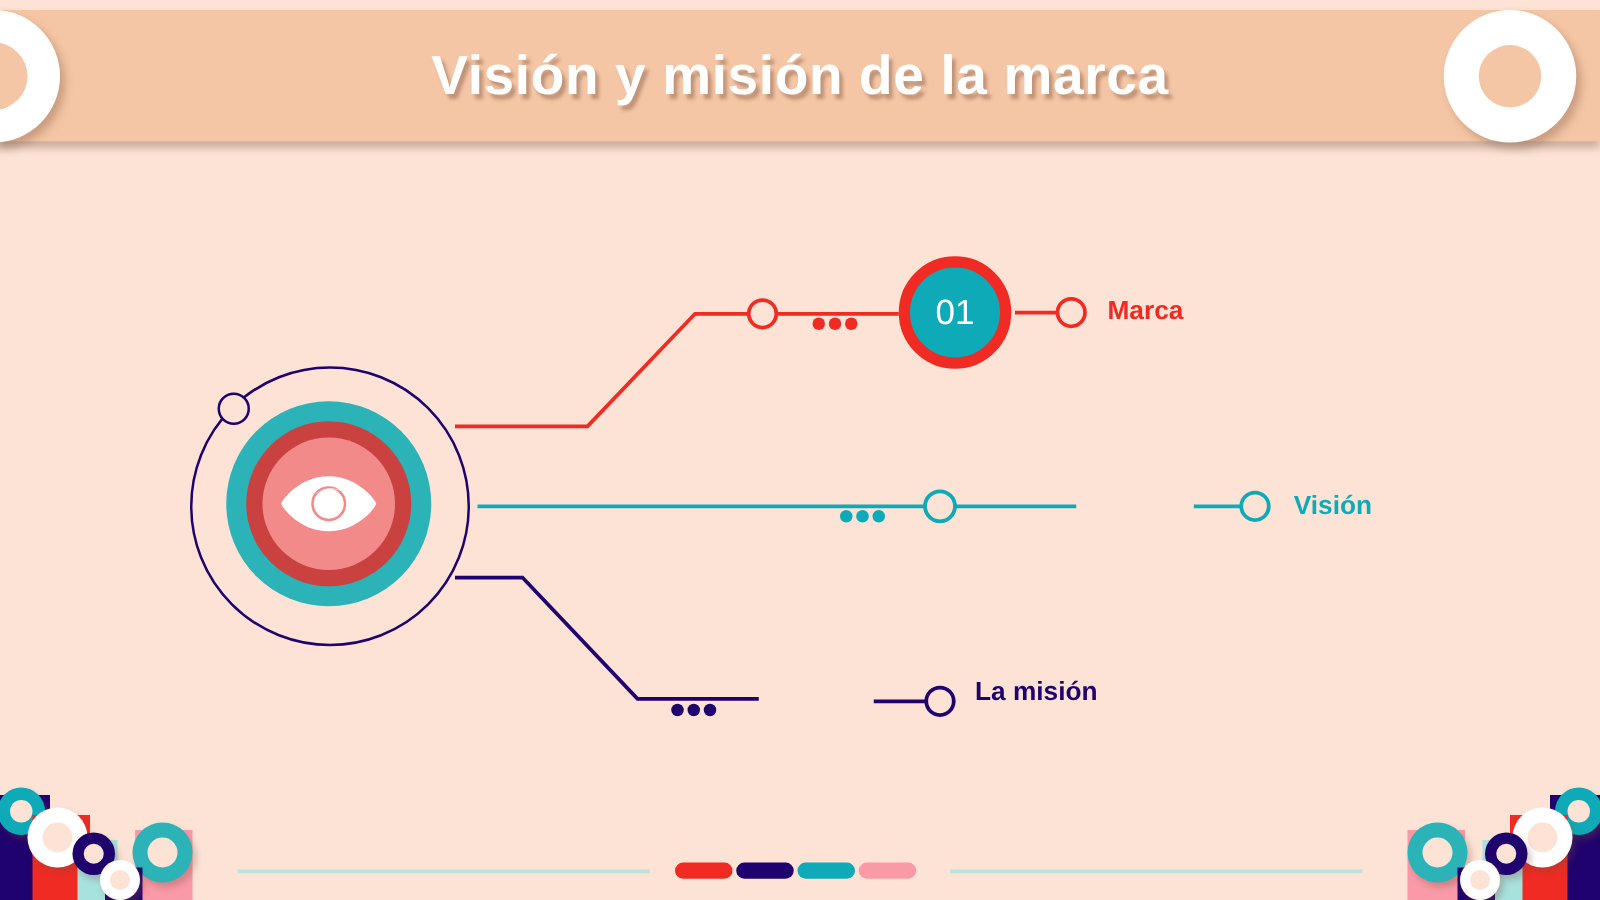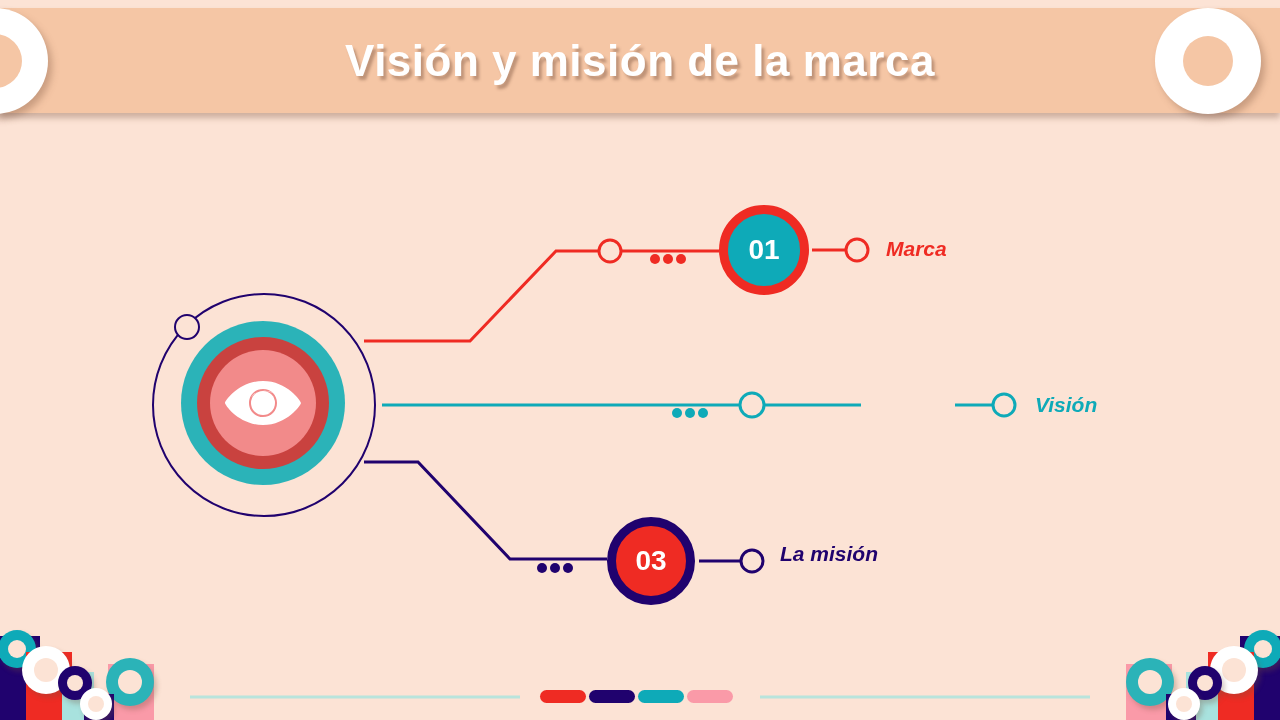--- a/index.html
+++ b/index.html
@@ -105,21 +105,21 @@
 
   
   .node {
     position: absolute;
     border-radius: 50%;
     display: flex;
     align-items: center;
     justify-content: center;
     color: #ffffff;
     font-size: 28px;
-    font-weight: bold;
+    font-weight: normal;
   }
   #node-01 {
     left: 719px; top: 205px; width: 90px; height: 90px;
     background: #0eaab8; border: 9px solid #ef2b23;
     box-sizing: border-box;
   }
   #node-02 {
     left: 861px; top: 361px; width: 90px; height: 90px;
     background: #20026e; border: 9px solid #0eaab8;
     box-sizing: border-box;
@@ -129,21 +129,20 @@
     background: #ef2b23; border: 9px solid #20026e;
     box-sizing: border-box;
   }
 
   
   .node-label {
     position: absolute;
     font-size: 20px;
     font-weight: bold;
     white-space: nowrap;
-    font-style: italic;
   }
   #label-01 { left: 886px; top: 237px; color: #ef2b23; font-size: 21px; }
   #label-02 { left: 1035px; top: 393px; color: #0eaab8; font-size: 21px; }
   #label-03 { left: 780px; top: 542px; color: #20026e; font-size: 21px; }
 
   
   #bottom-pills { position: absolute; left: 540px; top: 690px; width: 200px; height: 14px; }
   .pill {
     position: absolute; top: 0; width: 46px; height: 13px; border-radius: 7px;
   }
@@ -210,23 +209,20 @@
         <circle cx="44" cy="28" r="12" fill="#ffffff"></circle>
         <path d="M32 22 C36 16 46 14 54 18 C48 14 38 15 32 22 Z" fill="#ffffff"></path>
       </svg>
     </div>
     <div id="eye-orbit-node" style="border-color: rgb(32, 2, 110); background: rgb(252, 227, 213);"></div>
   </div>
 
   <div class="node" id="node-01" style="background: rgb(14, 170, 184); border-color: rgb(239, 43, 35);">
     <span>01</span>
   </div>
-  <div class="node" id="node-03" style="background: rgb(239, 43, 35); border-color: rgb(32, 2, 110);">
-    <span>03</span>
-  </div>
 
   <div class="node-label" id="label-01" style="color: rgb(239, 43, 35);">Marca</div>
   <div class="node-label" id="label-02" style="color: rgb(14, 170, 184);">Visión</div>
   <div class="node-label" id="label-03" style="color: rgb(32, 2, 110);">La misión</div>
 
   <svg class="branch-svg" viewBox="0 0 1280 720">
     <line x1="190" y1="697" x2="520" y2="697" stroke="#b8e4dc" stroke-width="3"></line>
     <line x1="760" y1="697" x2="1090" y2="697" stroke="#b8e4dc" stroke-width="3"></line>
   </svg>
 

